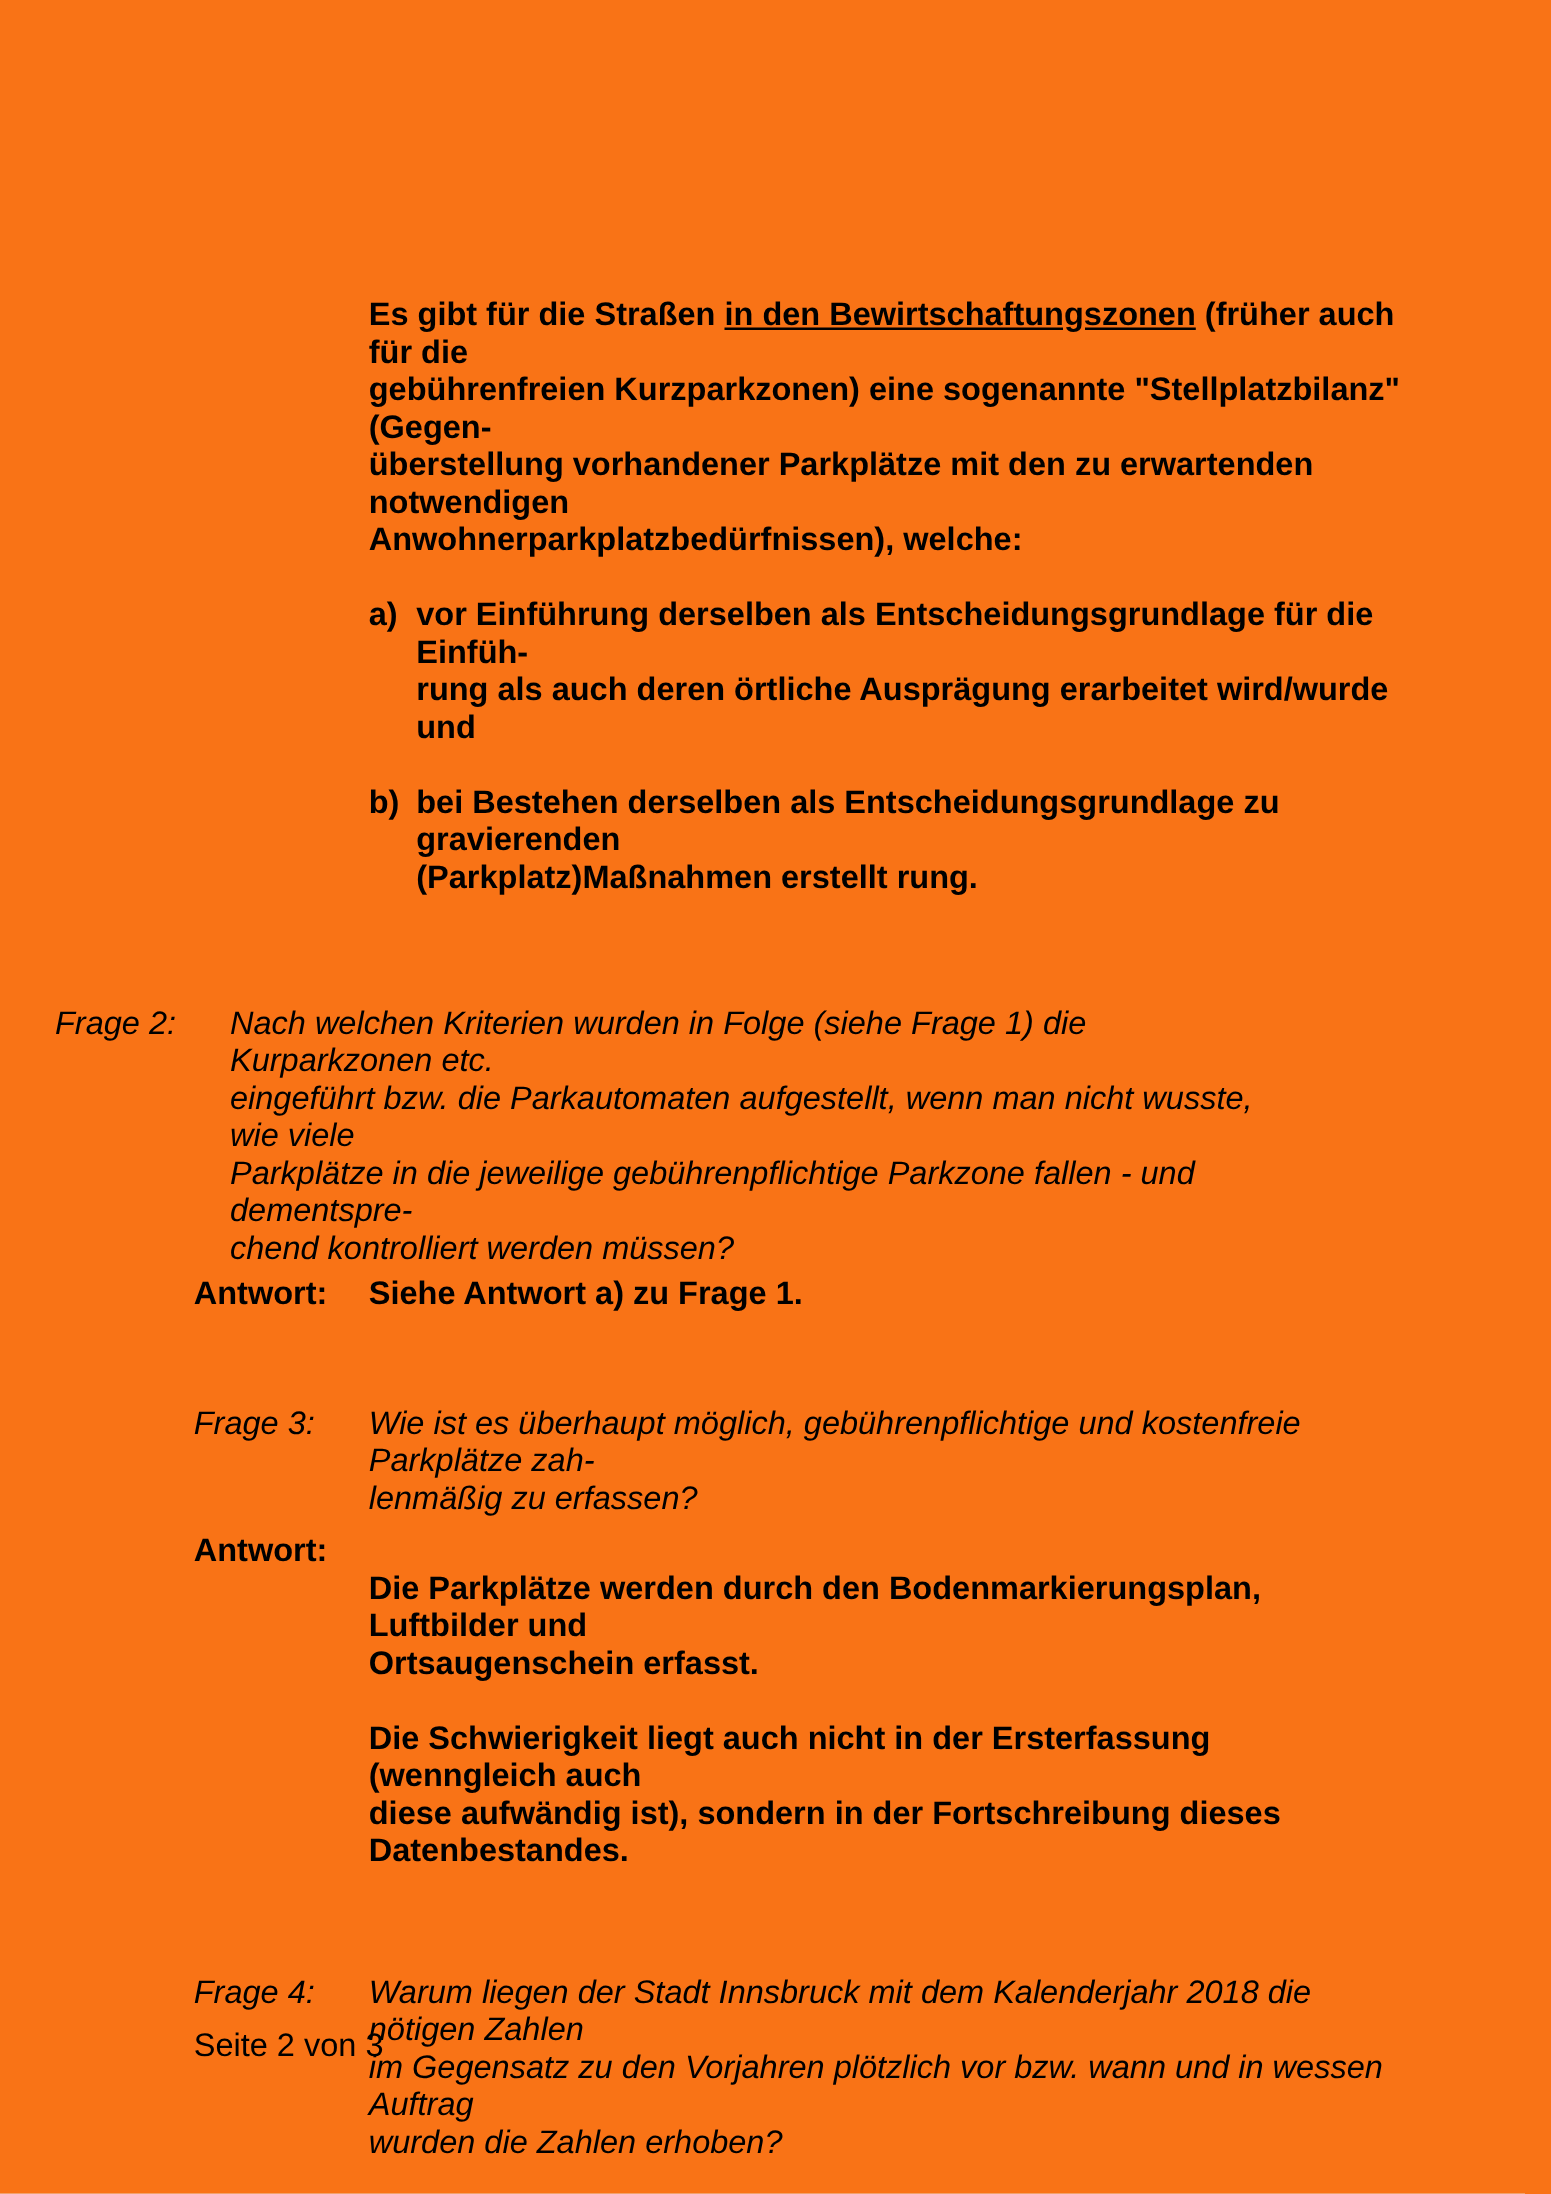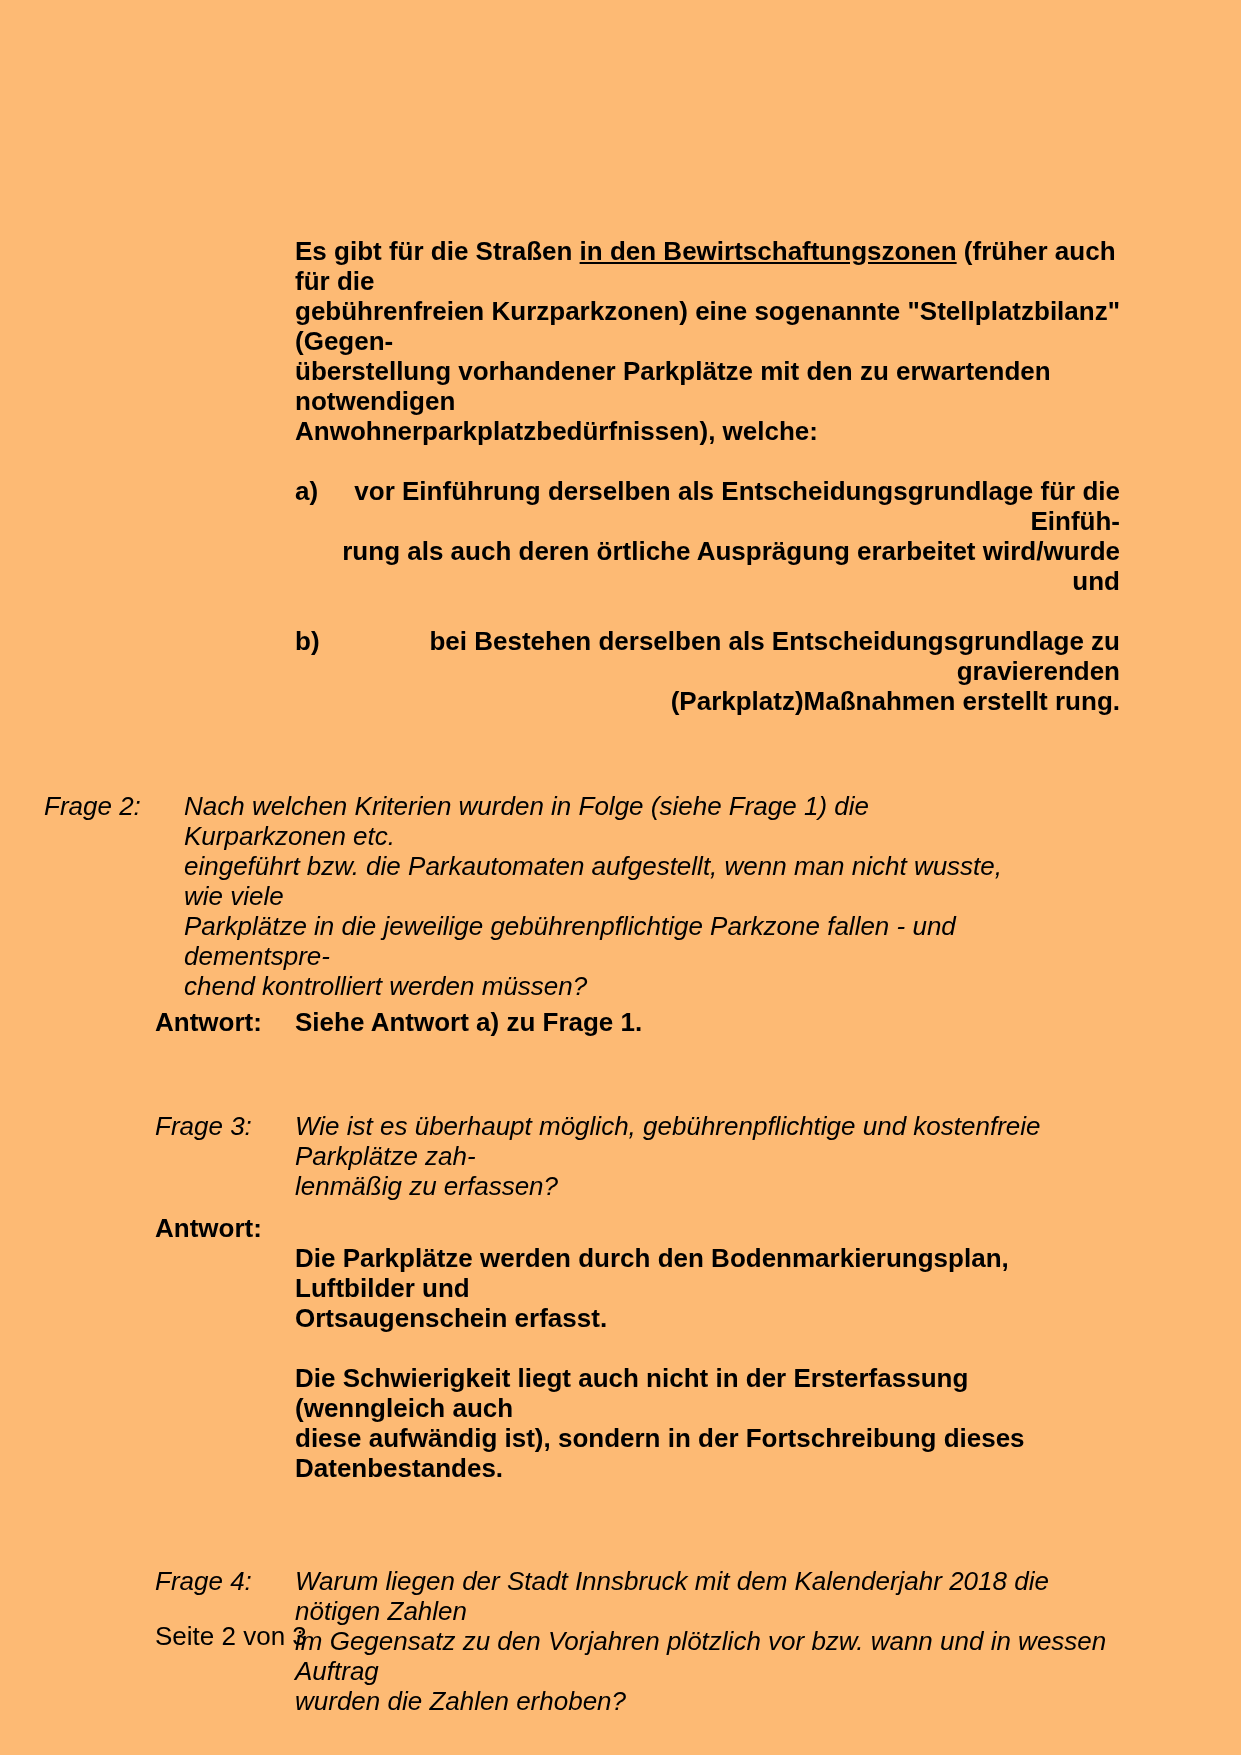--- a/index.html
+++ b/index.html
@@ -5,21 +5,21 @@
   html, body {
     margin: 0;
     padding: 0;
     background: #e8e8e8;
   }
   .page {
     position: relative;
     width: 1241px;
     height: 1755px;
     margin: 0 auto;
-    background: #fdba74;
+    background: #f97316;
     color: #000000;
     font-family: "Liberation Sans", "DejaVu Sans", sans-serif;
     font-size: 26px;
     line-height: 30px;
     box-sizing: border-box;
     padding-top: 206px;
     overflow: hidden;
   }
   .row {
     display: flex;
@@ -42,25 +42,24 @@
   }
   .list-marker {
     flex: 0 0 38px;
     width: 38px;
     font-weight: 700;
   }
   .list-text {
     flex: 1;
     white-space: pre-line;
     font-weight: 700;
-    text-align: right;
   }
   .underline { text-decoration: underline; }
   .mt-closing   { margin-top: 5px; }
-  .mt-section-2 { margin-top: 45px; padding-left: 44px; }
+  .mt-section-2 { margin-top: 57px; padding-left: 44px; }
   .mt-answer-2  { margin-top: 6px; }
   .mt-section-3 { margin-top: 74px; }
   .mt-answer-3  { margin-top: 12px; }
   .mt-para-2    { margin-top: 0; }
   .mt-section-4 { margin-top: 53px; }
   .footer {
     position: absolute;
     top: 1621px;
     left: 155px;
     width: 965px;

